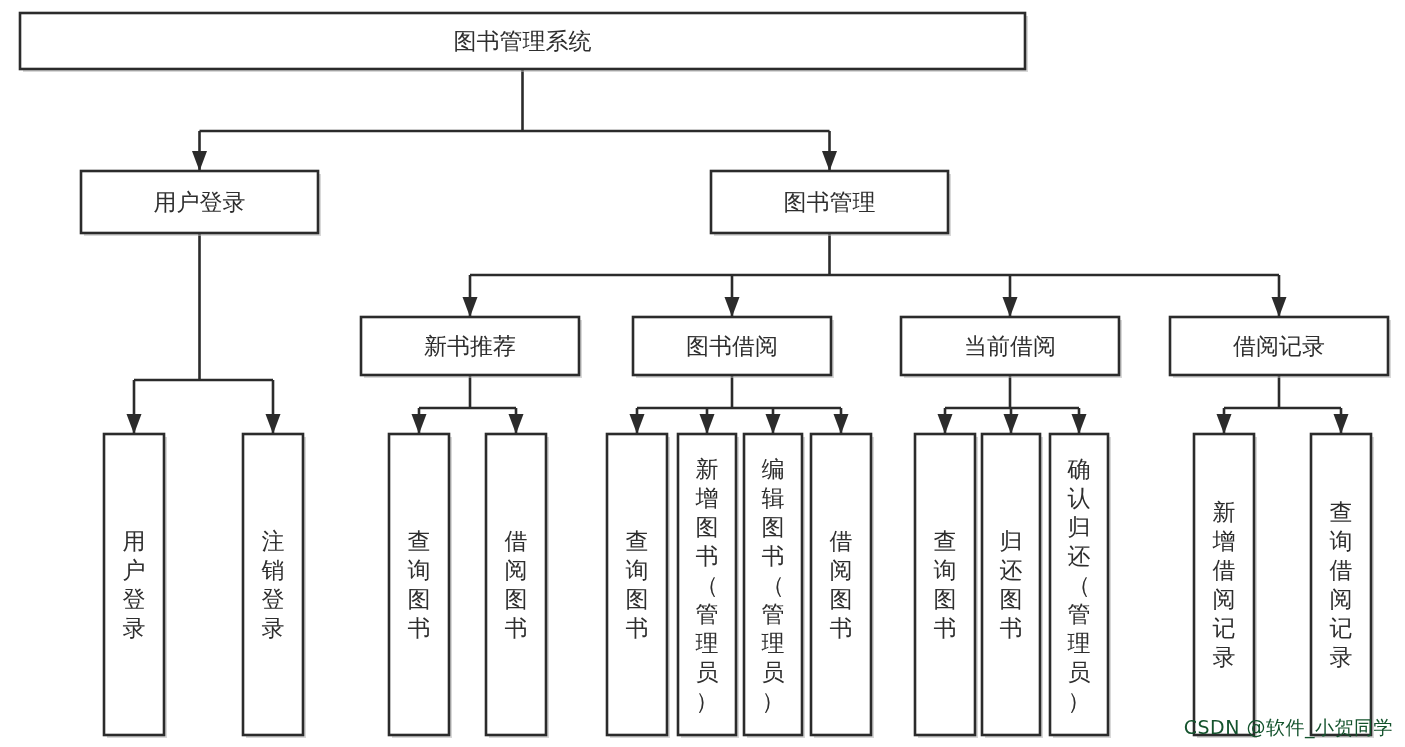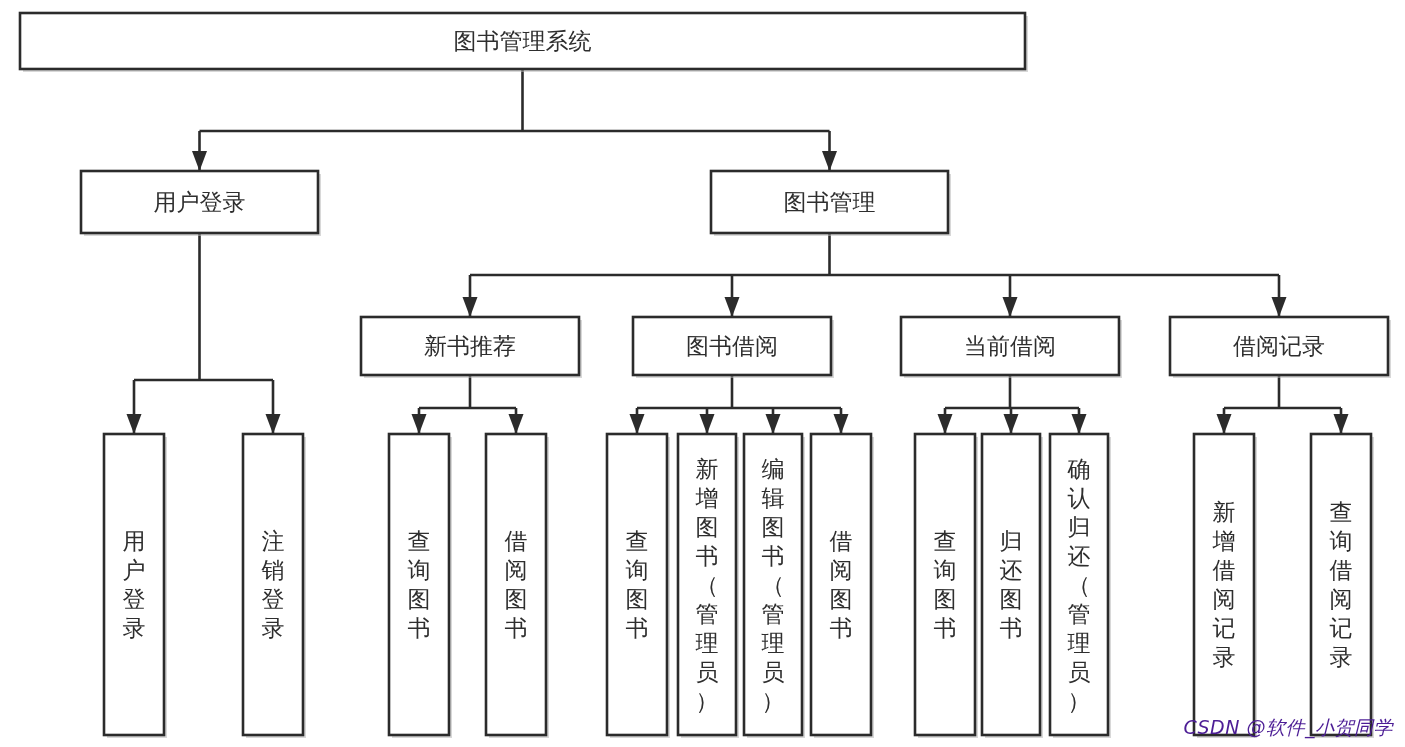--- a/index.html
+++ b/index.html
@@ -58,25 +58,24 @@
     font-family: "DejaVu Sans", "Liberation Sans", sans-serif;
     font-size: 23px;
     text-anchor: middle;
   }
   .watermark-text {
     position: absolute;
     right: 12px;
     bottom: 6px;
     font-family: "DejaVu Sans", "Liberation Sans", sans-serif;
     font-size: 19px;
-    color: #4c1d95;
+    color: #14532d;
     white-space: nowrap;
     letter-spacing: 0.5px;
     user-select: none;
-    font-style: italic;
   }
 </style>
 </head>
 <body>
 
 <div id="diagram-root">
   <svg class="flow-canvas" id="flow-canvas" viewBox="0 0 1405 747">
       <g>
         <g>
           <line x1="522.5" y1="69" x2="522.5" y2="131" class="conn-line"></line>

